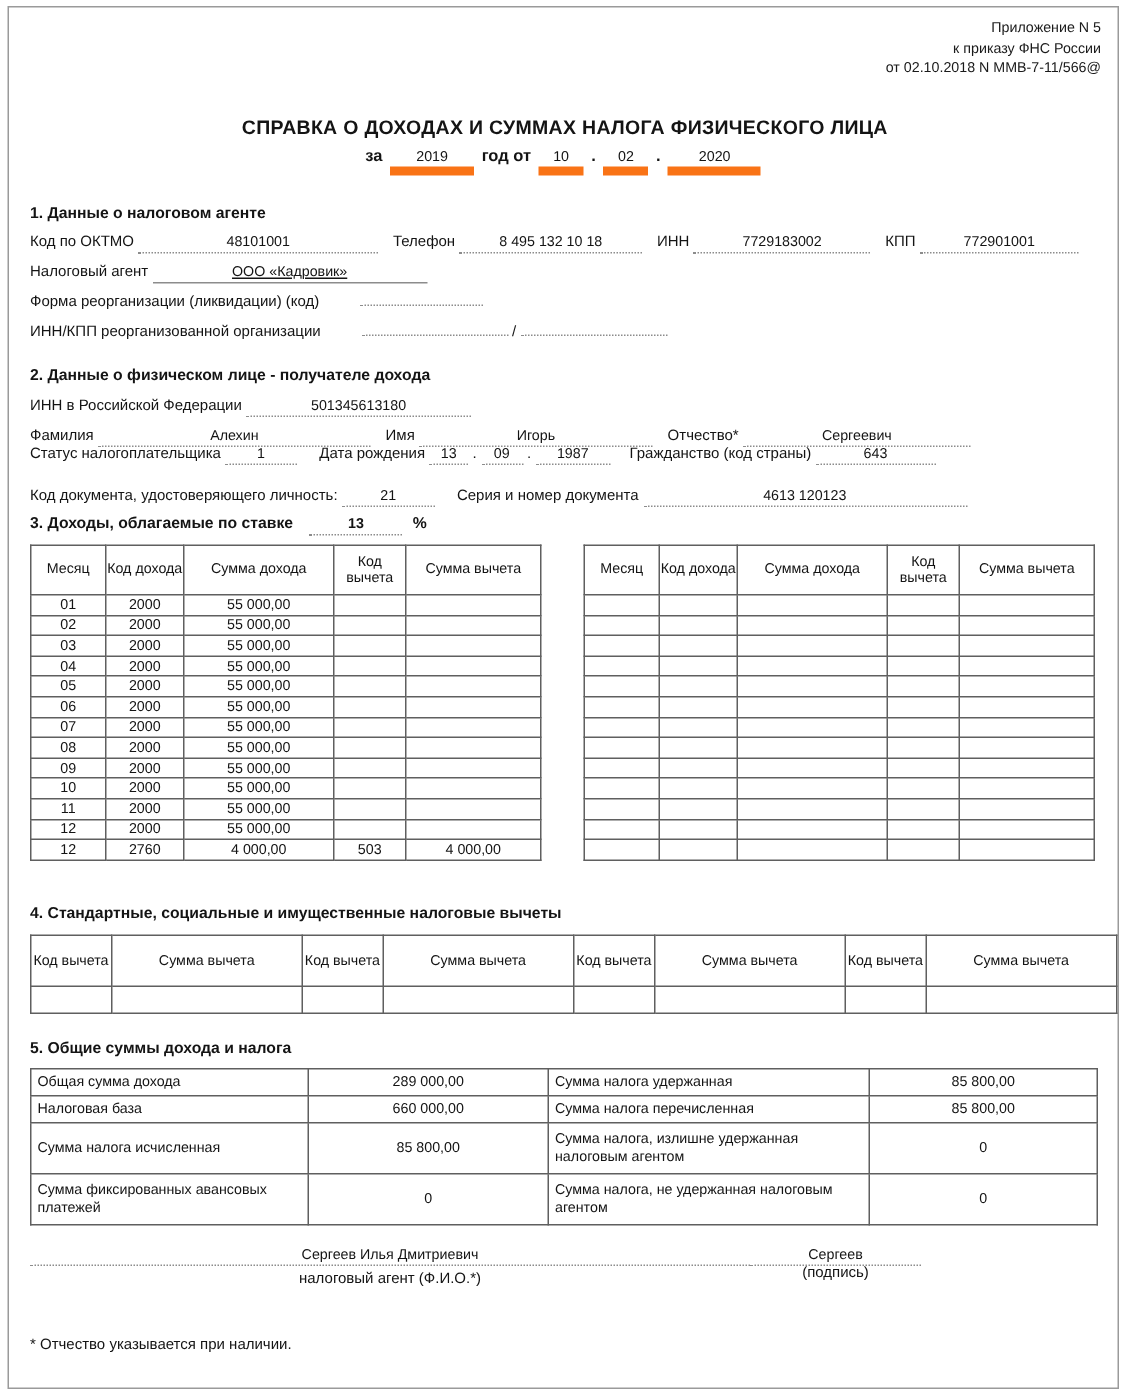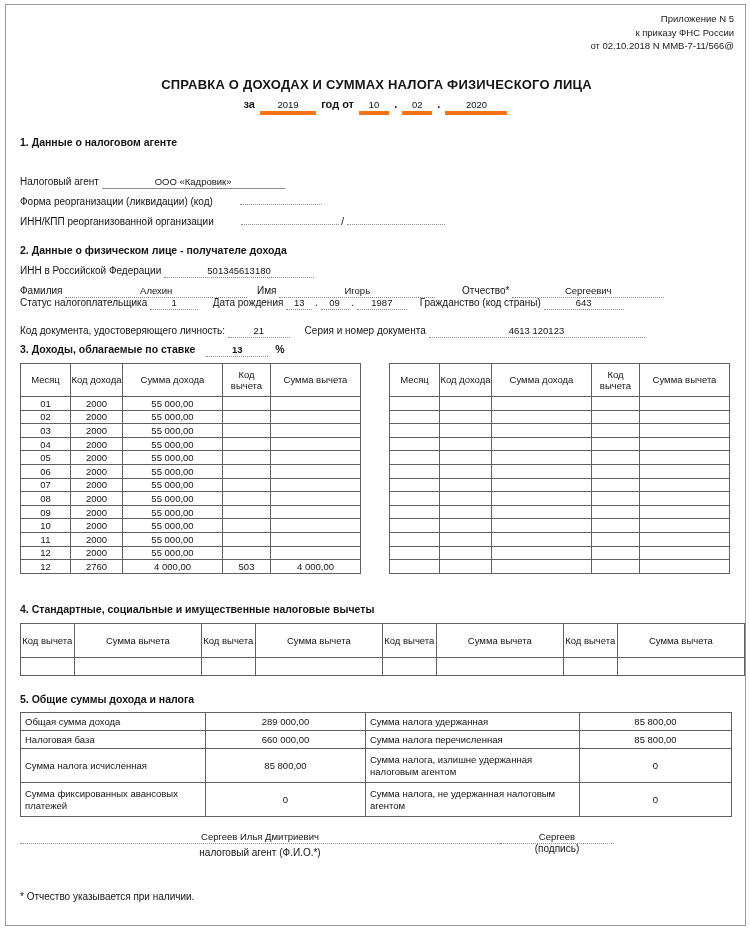--- a/index.html
+++ b/index.html
@@ -34,21 +34,21 @@
   .subtitle {
     position: absolute; left: 0; top: 93px; width: 741px;
     text-align: center;
     font-size: 11px; font-weight: bold;
     white-space: nowrap;
   }
   .subtitle .fill {
     display: inline-block;
     font-weight: normal; font-size: 9.5px;
     text-align: center;
-    border-bottom: 4px solid #f97316;
+    border-bottom: 6px solid #f97316;
     margin: 0 2px; padding-bottom: 1px;
     vertical-align: baseline;
   }
   .w-year { width: 56px; }
   .w-d { width: 30px; }
   .w-m { width: 30px; }
   .w-y2 { width: 62px; }
   .dot { font-weight: bold; }
 
   
@@ -64,21 +64,21 @@
     white-space: nowrap;
   }
   .lbl { font-size: 10px; }
   .val {
     display: inline-block;
     text-align: center;
     font-size: 9.5px;
     border-bottom: 1px dotted #8c8c8c;
     padding-bottom: 1px;
   }
-  .val.solid { border-bottom: 1px solid #8c8c8c; }
+  .val.solid { border-bottom: 1px solid #8c8c8c; text-decoration: underline; }
 
   
   table {
     border-collapse: collapse;
     position: absolute;
     font-size: 9.5px;
     background: #fff;
   }
   table td, table th {
     border: 1px solid #5f5f5f;
@@ -144,20 +144,30 @@
     <span>год от</span>
     <span class="fill w-d">10</span>
     <span class="dot">.</span>
     <span class="fill w-m">02</span>
     <span class="dot">.</span>
     <span class="fill w-y2">2020</span>
   </div>
 
   <div class="sec-head" style="top:131px;">1. Данные о налоговом агенте</div>
 
+  <div class="fld" style="left:14px; top:151px;">
+    <span class="lbl">Код по ОКТМО</span>
+    <span class="val" style="width:160px;">48101001</span>
+    <span class="lbl" style="margin-left:7px;">Телефон</span>
+    <span class="val" style="width:122px;">8 495 132 10 18</span>
+    <span class="lbl" style="margin-left:7px;">ИНН</span>
+    <span class="val" style="width:118px;">7729183002</span>
+    <span class="lbl" style="margin-left:7px;">КПП</span>
+    <span class="val" style="width:106px;">772901001</span>
+  </div>
 
   <div class="fld" style="left:14px; top:171px;">
     <span class="lbl">Налоговый агент</span>
     <span class="val solid" style="width:183px;">ООО «Кадровик»</span>
   </div>
 
   <div class="fld" style="left:14px; top:211px;">
     <span class="lbl">ИНН/КПП реорганизованной организации</span>
     <span class="val" style="width:98px; margin-left:24px;"></span>
     <span class="lbl">/</span>
@@ -174,21 +184,21 @@
   <div class="fld" style="left:14px; top:260px;">
     <span class="lbl">ИНН в Российской Федерации</span>
     <span class="val" style="width:150px;">501345613180</span>
   </div>
 
   <div class="fld" style="left:14px; top:280px;">
     <span class="lbl">Фамилия</span>
     <span class="val" style="width:182px;">Алехин</span>
     <span class="lbl" style="margin-left:7px;">Имя</span>
     <span class="val" style="width:156px;">Игорь</span>
-    <span class="lbl" style="margin-left:24px;">Отчество*</span>
+    <span class="lbl" style="margin-left:7px;">Отчество*</span>
     <span class="val" style="width:152px;">Сергеевич</span>
   </div>
 
   <div class="fld" style="left:14px; top:292px;">
     <span class="lbl">Статус налогоплательщика</span>
     <span class="val" style="width:48px;">1</span>
     <span class="lbl" style="margin-left:12px;">Дата рождения</span>
     <span class="val" style="width:26px;">13</span>
     <span>.</span>
     <span class="val" style="width:28px;">09</span>

